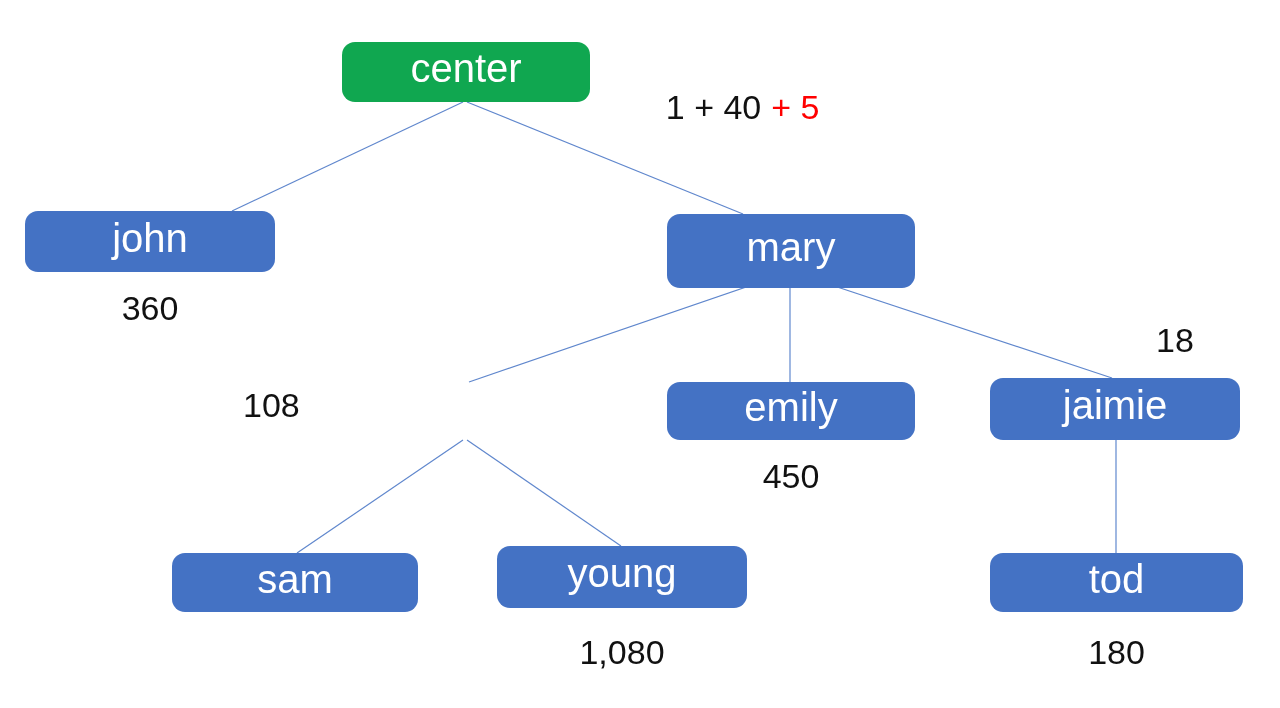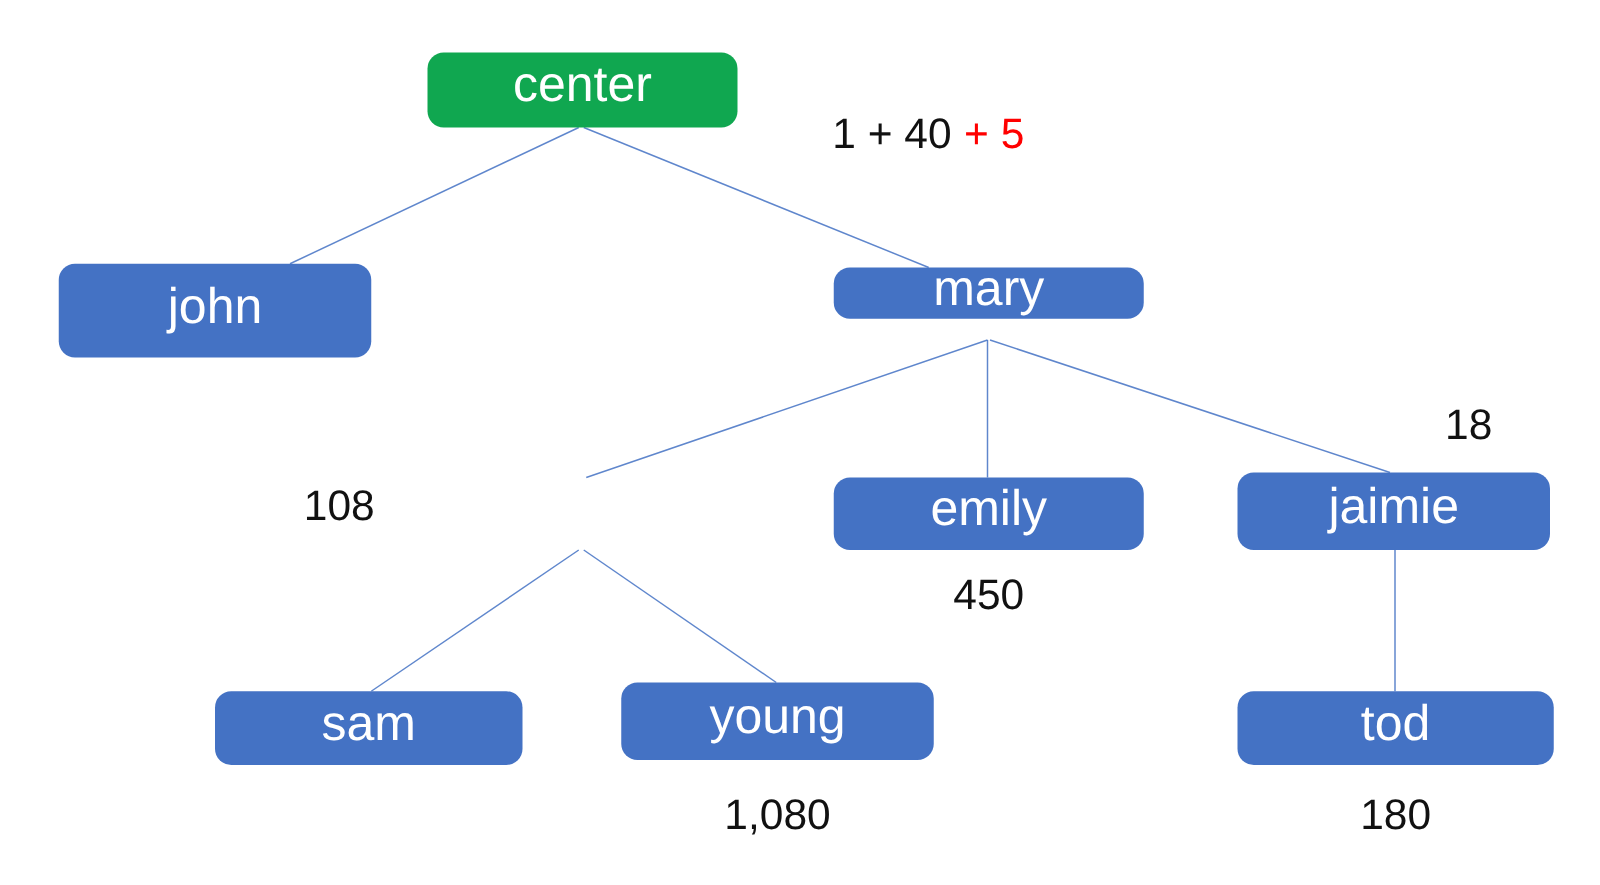--- a/index.html
+++ b/index.html
@@ -68,40 +68,41 @@
     <line x1="790" y1="272" x2="469" y2="382"></line>
     <line x1="790" y1="272" x2="790" y2="382"></line>
     <line x1="792" y1="272" x2="1112" y2="378"></line>
     <line x1="463" y1="440" x2="297" y2="553"></line>
     <line x1="467" y1="440" x2="621" y2="546"></line>
     <line x1="1116" y1="440" x2="1116" y2="553"></line>
   </svg>
 
   <div class="node root" style="left:342px; top:42px; width:248px; height:60px;">center</div>
 
-  <div class="node" style="left:25px; top:211px; width:250px; height:75px;margin-left:22px;">john</div>
+  <div class="node" style="left:25px; top:211px; width:250px; height:61px;">john</div>
 
-  <div class="node" style="left:667px; top:214px; width:248px; height:41px;text-align:center;">mary</div>
+  <div class="node" style="left:667px; top:214px; width:248px; height:74px;text-align:center;">mary</div>
 
 
   <div class="node" style="left:667px; top:382px; width:248px; height:58px;">emily</div>
 
   <div class="node" style="left:990px; top:378px; width:250px; height:62px;">jaimie</div>
 
   <div class="node" style="left:172px; top:553px; width:246px; height:59px;">sam</div>
 
   <div class="node" style="left:497px; top:546px; width:250px; height:62px;">young</div>
 
   <div class="node" style="left:990px; top:553px; width:253px; height:59px;">tod</div>
 
   <div class="anno" style="left:628px; top:52px;">
     <span>1 + 40</span><span class="red gap-sm">+ 5</span>
   </div>
 
 
+  <div class="anno center-text" style="left:25px; top:290px; width:250px;">360</div>
 
   <div class="anno" style="left:243px; top:387px;">108</div>
 
   <div class="anno" style="left:1156px; top:322px;">18</div>
 
   <div class="anno center-text red" style="left:667px; top:458px; width:248px;">450</div>
 
   <div class="anno center-text" style="left:497px; top:634px; width:250px;">1,080</div>
 
   <div class="anno center-text" style="left:990px; top:634px; width:253px;">180</div>

